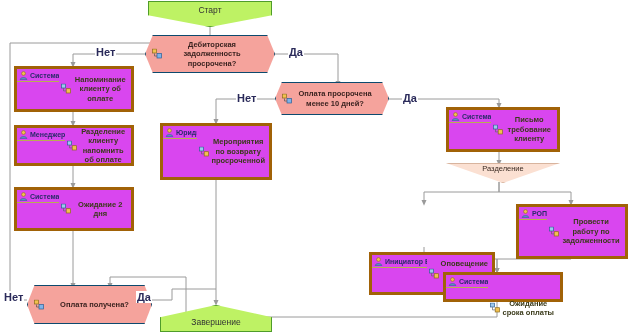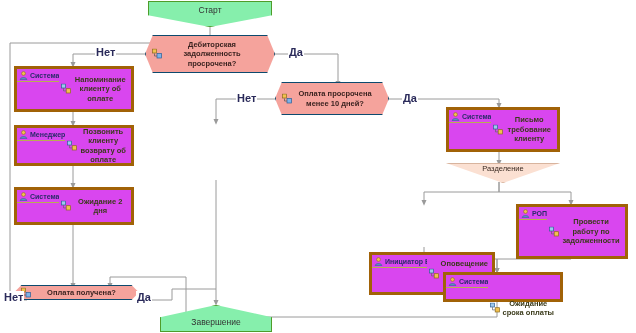--- a/index.html
+++ b/index.html
@@ -19,21 +19,21 @@
     position: absolute;
     left: 0; top: 0;
     width: 636px;
     height: 333px;
     pointer-events: none;
   }
 
   
   .terminal {
     position: absolute;
-    background: #86efac;
+    background: #bef264;
     border: 1px solid #4f9c2a;
     color: #333333;
     font-size: 8.5px;
     text-align: center;
     display: flex;
     align-items: flex-start;
     justify-content: center;
     padding-top: 3px;
     box-sizing: border-box;
   }
@@ -233,25 +233,25 @@
         <path d="M1.2,8.6 C1.2,5.9 7.8,5.9 7.8,8.6 Z" fill="#5f8fc4" stroke="#2c5e94" stroke-width="0.6"></path>
       </svg>
       <span>Менеджер</span>
     </div>
     <div class="body">
       <svg class="ic ic-task" width="11" height="11" viewBox="0 0 11 11">
         <rect x="0.5" y="0.5" width="4" height="4" fill="#9ec9ec" stroke="#2c5e94" stroke-width="0.7"></rect>
         <rect x="5.2" y="5.2" width="4.3" height="4.3" fill="#f2c14e" stroke="#8a6a1e" stroke-width="0.7"></rect>
         <path d="M2.5,4.6 L2.5,7.4 L5.1,7.4" stroke="#666" stroke-width="0.7" fill="none"></path>
       </svg>
-      <span>Позвонить клиенту возврату об оплате</span>
-    </div>
-  </div>
-
-  <div class="task" style="left:14px; top:187px; width:120px; height:38px;">
+      <span>Разделение клиенту напомнить об оплате</span>
+    </div>
+  </div>
+
+  <div class="task" style="left:14px; top:187px; width:120px; height:44px;">
     <div class="hdr">
       <svg class="ic ic-role" width="9" height="9" viewBox="0 0 9 9">
         <circle cx="4.5" cy="2.5" r="1.9" fill="#f2c14e" stroke="#8a6a1e" stroke-width="0.6"></circle>
         <path d="M1.2,8.6 C1.2,5.9 7.8,5.9 7.8,8.6 Z" fill="#5f8fc4" stroke="#2c5e94" stroke-width="0.6"></path>
       </svg>
       <span>Система</span>
     </div>
     <div class="body">
       <svg class="ic ic-task" width="11" height="11" viewBox="0 0 11 11">
         <rect x="0.5" y="0.5" width="4" height="4" fill="#9ec9ec" stroke="#2c5e94" stroke-width="0.7"></rect>
@@ -266,20 +266,37 @@
     <svg class="ic ic-dec" width="11" height="11" viewBox="0 0 11 11">
       <rect x="0.5" y="0.5" width="4" height="4" fill="#f2c14e" stroke="#8a6a1e" stroke-width="0.7"></rect>
       <rect x="5" y="5" width="4.5" height="4.5" fill="#7fb3e8" stroke="#2c5e94" stroke-width="0.7"></rect>
       <path d="M2.5,5 L2.5,7.5 L5,7.5" stroke="#555" stroke-width="0.7" fill="none"></path>
     </svg>
     <span>Оплата просрочена менее 10 дней?</span>
   </div>
   <div class="elabel" style="left:236px; top:92px;">Нет</div>
   <div class="elabel" style="left:402px; top:92px;">Да</div>
 
+  <div class="task" style="left:160px; top:123px; width:112px; height:57px;">
+    <div class="hdr">
+      <svg class="ic ic-role" width="9" height="9" viewBox="0 0 9 9">
+        <circle cx="4.5" cy="2.5" r="1.9" fill="#f2c14e" stroke="#8a6a1e" stroke-width="0.6"></circle>
+        <path d="M1.2,8.6 C1.2,5.9 7.8,5.9 7.8,8.6 Z" fill="#5f8fc4" stroke="#2c5e94" stroke-width="0.6"></path>
+      </svg>
+      <span>Юридический отдел</span>
+    </div>
+    <div class="body">
+      <svg class="ic ic-task" width="11" height="11" viewBox="0 0 11 11">
+        <rect x="0.5" y="0.5" width="4" height="4" fill="#9ec9ec" stroke="#2c5e94" stroke-width="0.7"></rect>
+        <rect x="5.2" y="5.2" width="4.3" height="4.3" fill="#f2c14e" stroke="#8a6a1e" stroke-width="0.7"></rect>
+        <path d="M2.5,4.6 L2.5,7.4 L5.1,7.4" stroke="#666" stroke-width="0.7" fill="none"></path>
+      </svg>
+      <span>Мероприятия по возврату просроченной</span>
+    </div>
+  </div>
 
   <div class="task" style="left:446px; top:107px; width:114px; height:45px;">
     <div class="hdr">
       <svg class="ic ic-role" width="9" height="9" viewBox="0 0 9 9">
         <circle cx="4.5" cy="2.5" r="1.9" fill="#f2c14e" stroke="#8a6a1e" stroke-width="0.6"></circle>
         <path d="M1.2,8.6 C1.2,5.9 7.8,5.9 7.8,8.6 Z" fill="#5f8fc4" stroke="#2c5e94" stroke-width="0.6"></path>
       </svg>
       <span>Система</span>
     </div>
     <div class="body">
@@ -348,21 +365,21 @@
     <div class="body">
       <svg class="ic ic-task" width="11" height="11" viewBox="0 0 11 11">
         <rect x="0.5" y="0.5" width="4" height="4" fill="#9ec9ec" stroke="#2c5e94" stroke-width="0.7"></rect>
         <rect x="5.2" y="5.2" width="4.3" height="4.3" fill="#f2c14e" stroke="#8a6a1e" stroke-width="0.7"></rect>
         <path d="M2.5,4.6 L2.5,7.4 L5.1,7.4" stroke="#666" stroke-width="0.7" fill="none"></path>
       </svg>
       <span>Ожидание срока оплаты</span>
     </div>
   </div>
 
-  <div class="decision" style="left:14px; top:285px; width:125px; height:15px; padding:0 8px 0 18px;">
+  <div class="decision" style="left:27px; top:285px; width:125px; height:39px; padding:0 8px 0 18px;">
     <svg class="ic ic-dec" width="11" height="11" viewBox="0 0 11 11">
       <rect x="0.5" y="0.5" width="4" height="4" fill="#f2c14e" stroke="#8a6a1e" stroke-width="0.7"></rect>
       <rect x="5" y="5" width="4.5" height="4.5" fill="#7fb3e8" stroke="#2c5e94" stroke-width="0.7"></rect>
       <path d="M2.5,5 L2.5,7.5 L5,7.5" stroke="#555" stroke-width="0.7" fill="none"></path>
     </svg>
     <span>Оплата получена?</span>
   </div>
   <div class="elabel" style="left:3px; top:291px;">Нет</div>
   <div class="elabel" style="left:136px; top:291px;">Да</div>
 

